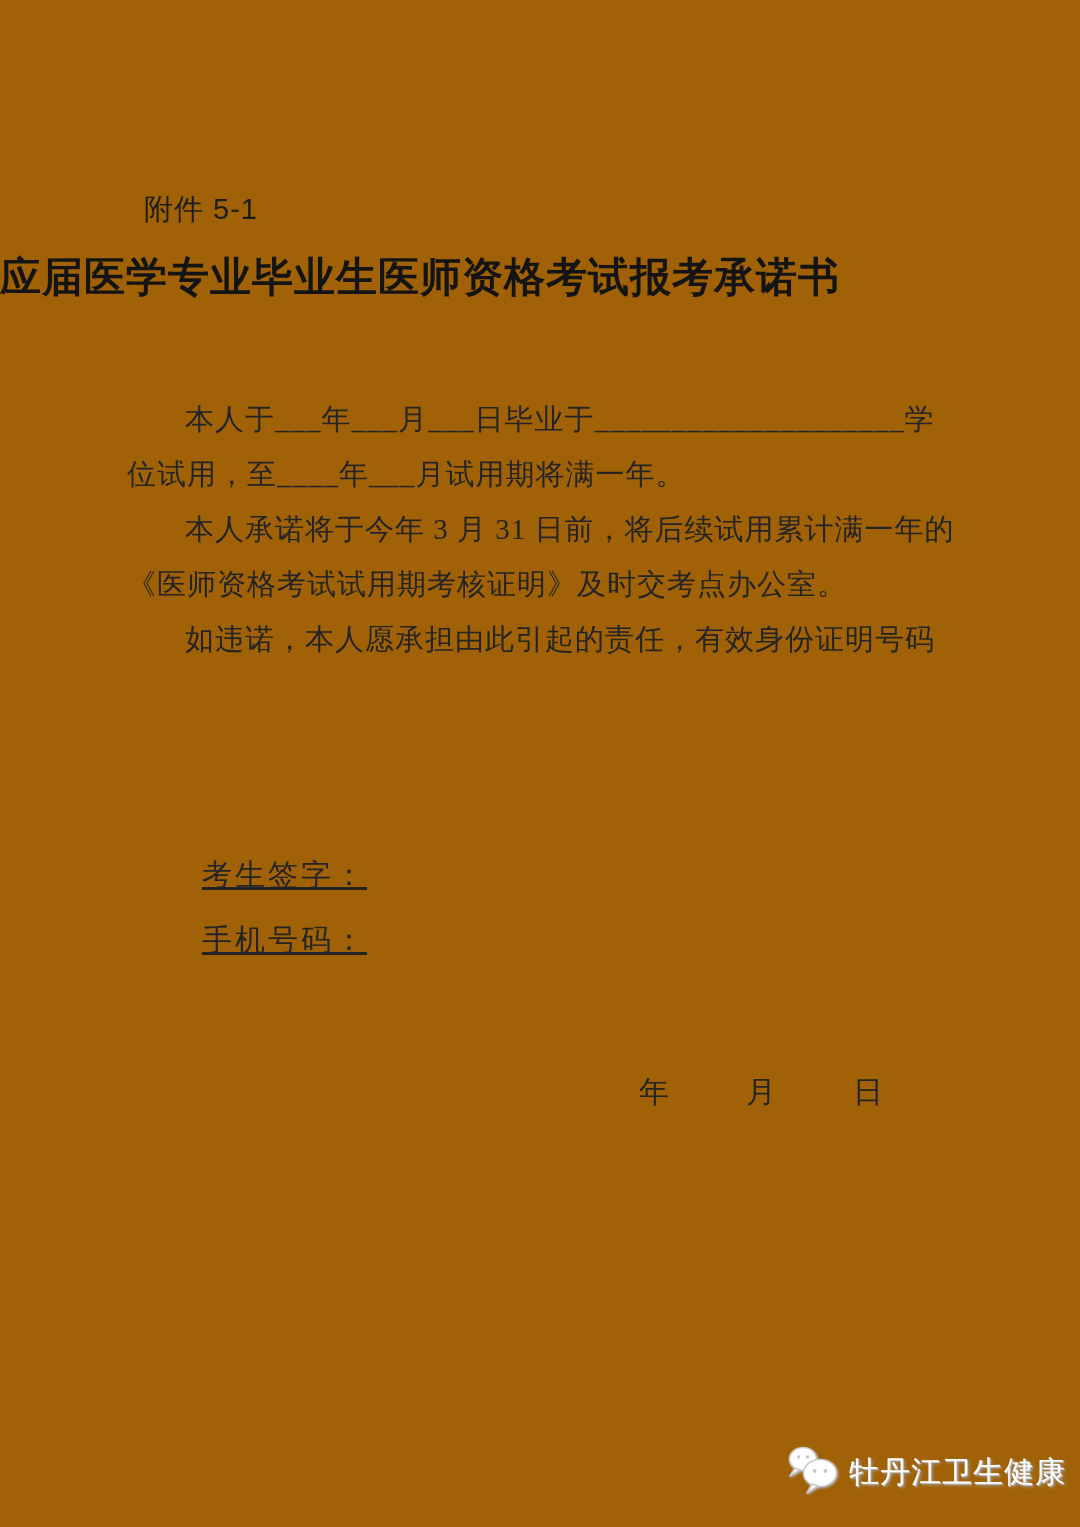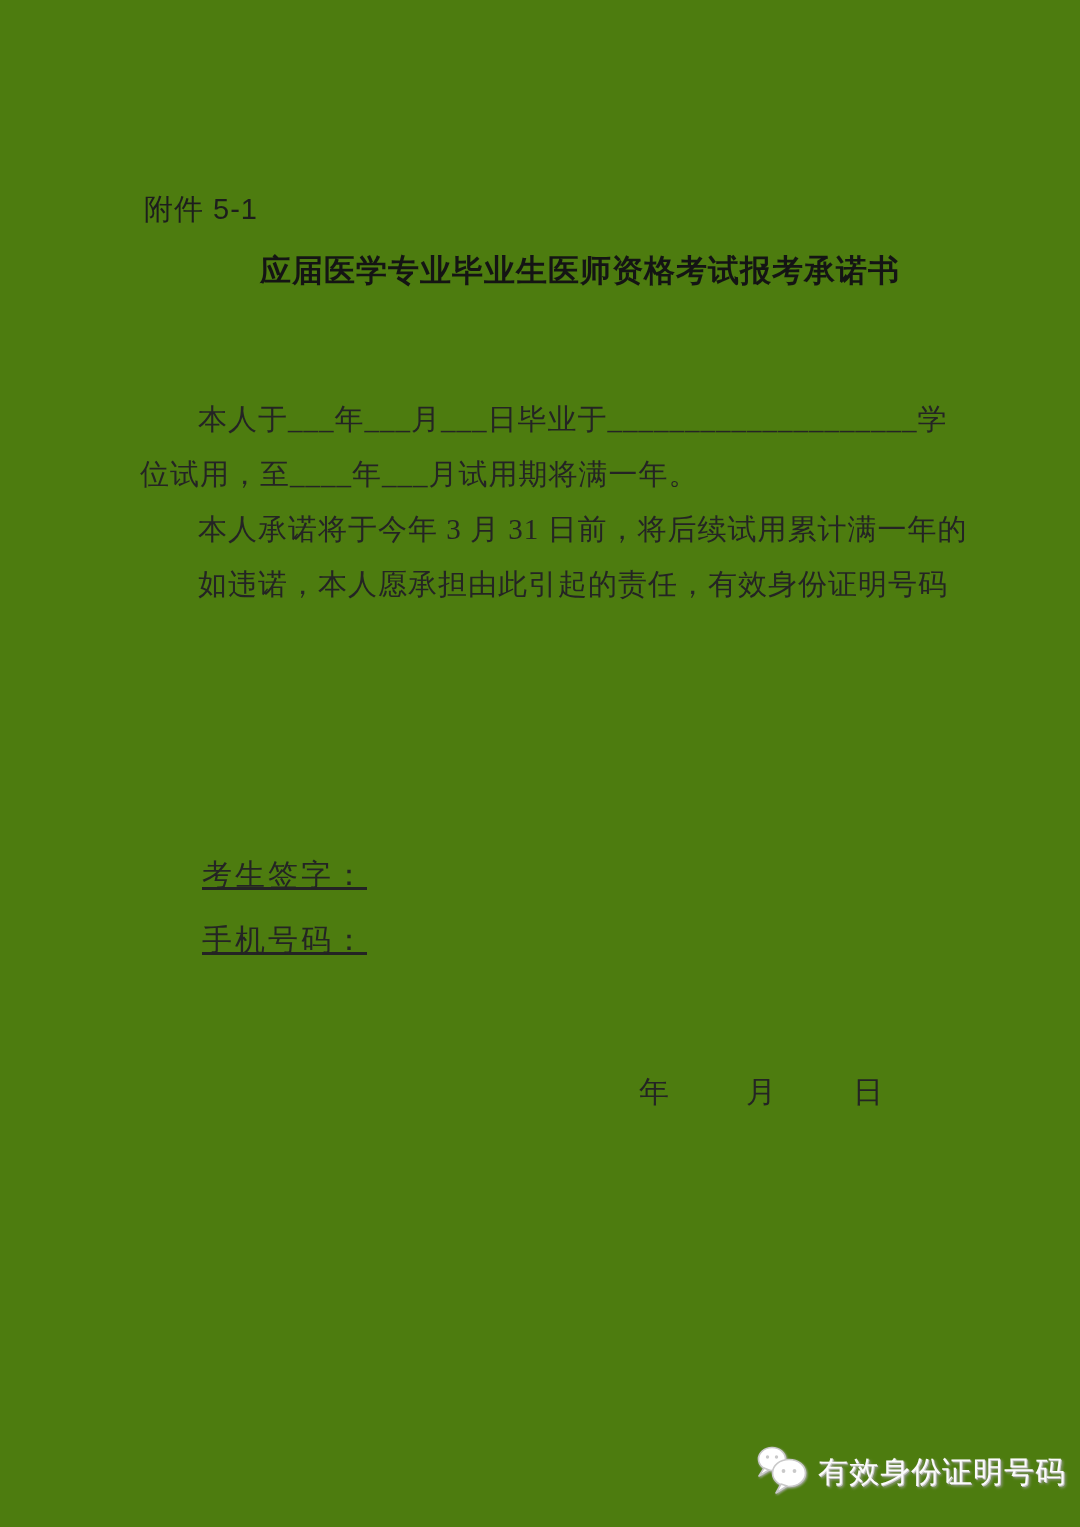--- a/index.html
+++ b/index.html
@@ -4,51 +4,51 @@
 <style>
   html, body {
     margin: 0;
     padding: 0;
     background: #ffffff;
   }
   .page {
     position: relative;
     width: 1080px;
     height: 1527px;
-    background: #4d7c0f;
+    background: #a16207;
     overflow: hidden;
     font-family: "Liberation Serif", "DejaVu Serif", serif;
     color: #242424;
   }
   .attachment-label {
     position: absolute;
     left: 144px;
     top: 190px;
     font-family: "Liberation Sans", "DejaVu Sans", sans-serif;
     font-size: 29px;
     color: #1d1d1d;
     letter-spacing: 1px;
     white-space: nowrap;
   }
   .doc-title {
     position: absolute;
     left: 0;
     top: 250px;
     width: 900px;
-    text-align: right;
+    text-align: left;
     font-family: "Liberation Sans", "DejaVu Sans", sans-serif;
     font-weight: 700;
-    font-size: 31px;
+    font-size: 41px;
     color: #141414;
     letter-spacing: 1px;
     white-space: nowrap;
   }
   .body-text {
     position: absolute;
-    left: 140px;
+    left: 127px;
     top: 392px;
     width: 845px;
   }
   .body-line {
     font-size: 29px;
     line-height: 55px;
     letter-spacing: 1px;
     white-space: nowrap;
     color: #242424;
   }
@@ -105,20 +105,21 @@
 <div class="page">
 
   <div class="attachment-label">附件 5-1</div>
 
   <div class="doc-title">应届医学专业毕业生医师资格考试报考承诺书</div>
 
   <div class="body-text">
     <div class="body-line indent">本人于___年___月___日毕业于____________________学</div>
     <div class="body-line">位试用，至____年___月试用期将满一年。</div>
     <div class="body-line indent">本人承诺将于今年 3 月 31 日前，将后续试用累计满一年的</div>
+    <div class="body-line">《医师资格考试试用期考核证明》及时交考点办公室。</div>
     <div class="body-line indent">如违诺，本人愿承担由此引起的责任，有效身份证明号码</div>
   </div>
 
   <div class="signature-block">
     <div class="signature-line">考生签字：</div>
     <div class="signature-line">手机号码：</div>
   </div>
 
   <div class="date-line">
     <span>年</span>
@@ -136,16 +137,16 @@
           <path d="M26,40 L21,49 L32,42 Z" stroke-linejoin="round"></path>
         </g>
         <g fill="#c9c9c9">
           <circle cx="12.5" cy="13" r="1.7"></circle>
           <circle cx="21.5" cy="13" r="1.7"></circle>
           <circle cx="28.5" cy="27" r="1.9"></circle>
           <circle cx="39.5" cy="27" r="1.9"></circle>
         </g>
       </svg>
     </span>
-    <span class="watermark-text">有效身份证明号码</span>
+    <span class="watermark-text">牡丹江卫生健康</span>
   </div>
 
 </div>
 
 </body></html>

